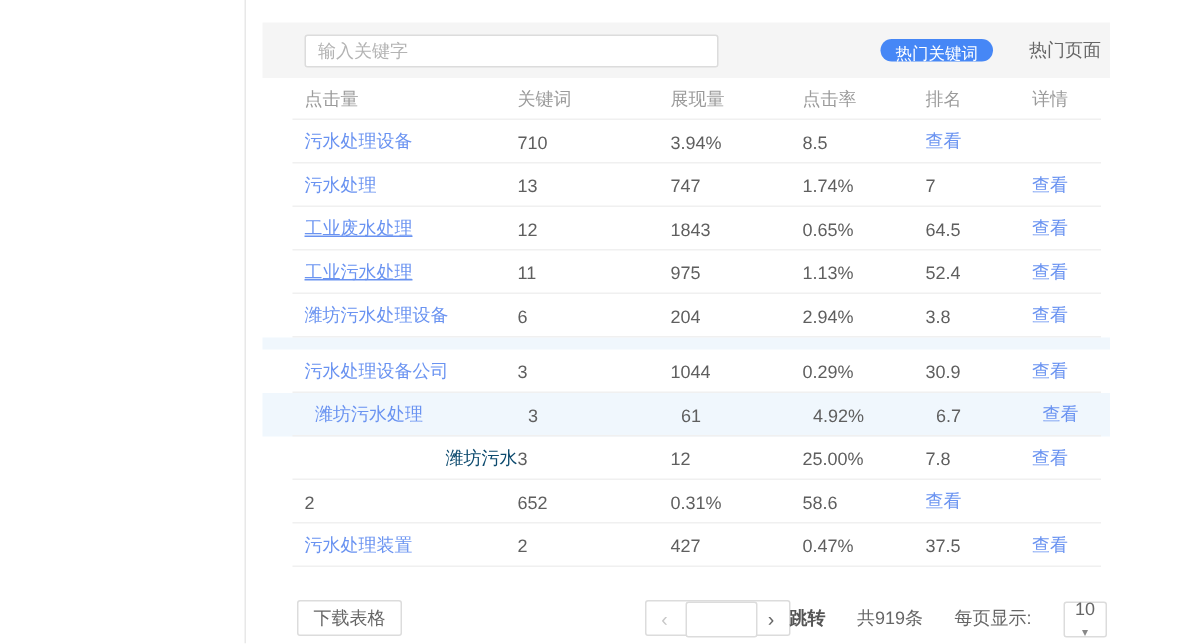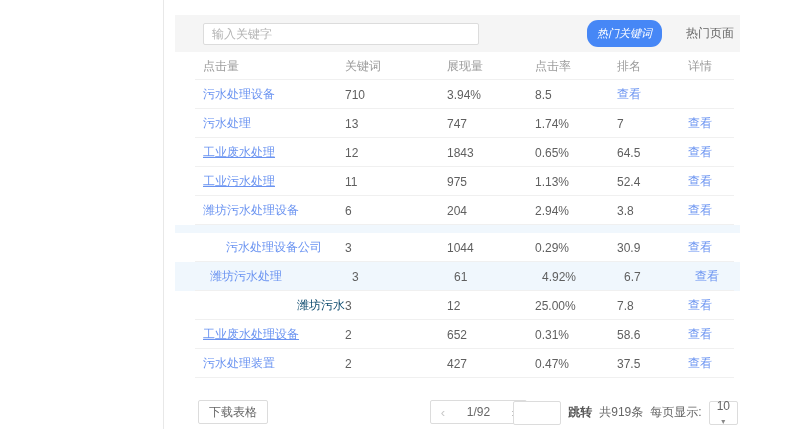--- a/index.html
+++ b/index.html
@@ -21,23 +21,23 @@
     display: flex; align-items: center;
     padding: 0 6px 0 28px;
   }
   .search-input {
     width: 276px; height: 22px; border: 1px solid #dcdcdc; border-radius: 2px;
     background: #fff; padding: 0 8px; font-size: 12px; color: #555; outline: none;
     font-family: inherit;
   }
   .search-input::placeholder { color: #b3b3b3; }
   .pill {
-    margin-left: auto; height: 27px; line-height: 21px; padding: 0 10px;
+    margin-left: auto; height: 15px; line-height: 21px; padding: 0 10px;
     border-radius: 11px; border: none; cursor: pointer;
-    color: #fff; font-size: 11px; font-family: inherit; font-style: italic;
+    color: #fff; font-size: 11px; font-family: inherit;
   }
   .hotpages { margin-left: 24px; color: #666; font-size: 12px; cursor: pointer; text-decoration: none; }
 
   
   .thead, .trow {
     display: grid;
     grid-template-columns: 150px 102px 88px 82px 71px 1fr;
     align-items: center;
     padding: 0 8px 0 20px;
     position: relative;
@@ -66,21 +66,21 @@
     position: absolute; left: 255px; top: 0; width: 97px; height: 24px;
     border: 1px solid #dcdcdc; border-radius: 2px; background: #fff;
     display: flex; align-items: center;
   }
   .pager .arrow { width: 24px; text-align: center; font-size: 13px; cursor: pointer; }
   .pager .prev { color: #c8c8c8; }
   .pager .next { color: #666; }
   .pager .pcur { flex: 1; text-align: center; color: #666; }
   .fright {
     position: absolute; right: 2px; top: 0; height: 25px;
-    display: flex; align-items: center; gap: 7px;
+    display: flex; align-items: center; gap: 21px;
   }
   .jump-input {
     width: 48px; height: 24px; border: 1px solid #dcdcdc; border-radius: 2px;
     padding: 0 4px; font-size: 12px; color: #555; outline: none; font-family: inherit;
   }
   .jump-label { color: #555; font-weight: 700; cursor: pointer; }
   .meta { color: #666; }
   .psize {
     height: 24px; border: 1px solid #dcdcdc; border-radius: 2px; background: #fff;
     display: flex; align-items: center; justify-content: center; gap: 4px;
@@ -145,21 +145,21 @@
       <div class="trow">
         <a class="kw cell" style="color: rgb(106, 147, 241);">潍坊污水处理设备</a>
         <div class="cell">6</div>
         <div class="cell">204</div>
         <div class="cell">2.94%</div>
         <div class="cell">3.8</div>
         <a class="view cell" style="color: rgb(106, 147, 241);">查看</a>
       </div>
       <div class="band" style="background: rgb(240, 247, 253);"></div>
       <div class="trow">
-        <a class="kw cell" style="color: rgb(106, 147, 241); text-align: center;">污水处理设备公司</a>
+        <a class="kw cell" style="color: rgb(106, 147, 241);">污水处理设备公司</a>
         <div class="cell">3</div>
         <div class="cell">1044</div>
         <div class="cell">0.29%</div>
         <div class="cell">30.9</div>
         <a class="view cell" style="color: rgb(106, 147, 241);">查看</a>
       </div>
       <div class="trow" style="background: rgb(240, 247, 253); padding-left: 27px;">
         <a class="kw cell" style="color: rgb(106, 147, 241);">潍坊污水处理</a>
         <div class="cell">3</div>
         <div class="cell">61</div>
@@ -169,21 +169,20 @@
       </div>
       <div class="trow">
         <a class="kw cell" style="color: #0c4a6e; text-align: right;">潍坊污水</a>
         <div class="cell">3</div>
         <div class="cell">12</div>
         <div class="cell">25.00%</div>
         <div class="cell">7.8</div>
         <a class="view cell" style="color: rgb(106, 147, 241);">查看</a>
       </div>
       <div class="trow">
-        <a class="kw cell ul" style="color: rgb(106, 147, 241);">工业废水处理设备</a>
         <div class="cell">2</div>
         <div class="cell">652</div>
         <div class="cell">0.31%</div>
         <div class="cell">58.6</div>
         <a class="view cell" style="color: rgb(106, 147, 241);">查看</a>
       </div>
       <div class="trow">
         <a class="kw cell" style="color: rgb(106, 147, 241);">污水处理装置</a>
         <div class="cell">2</div>
         <div class="cell">427</div>

